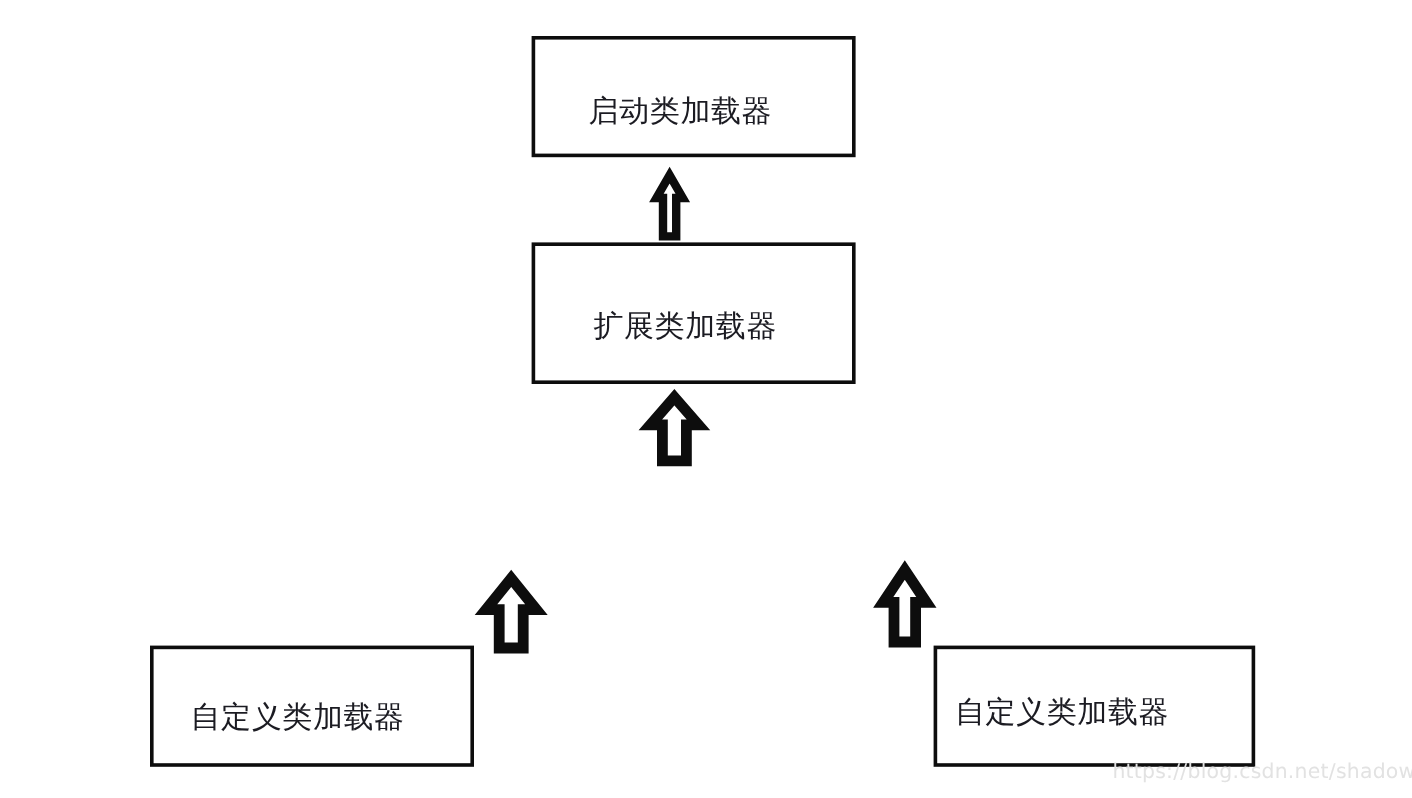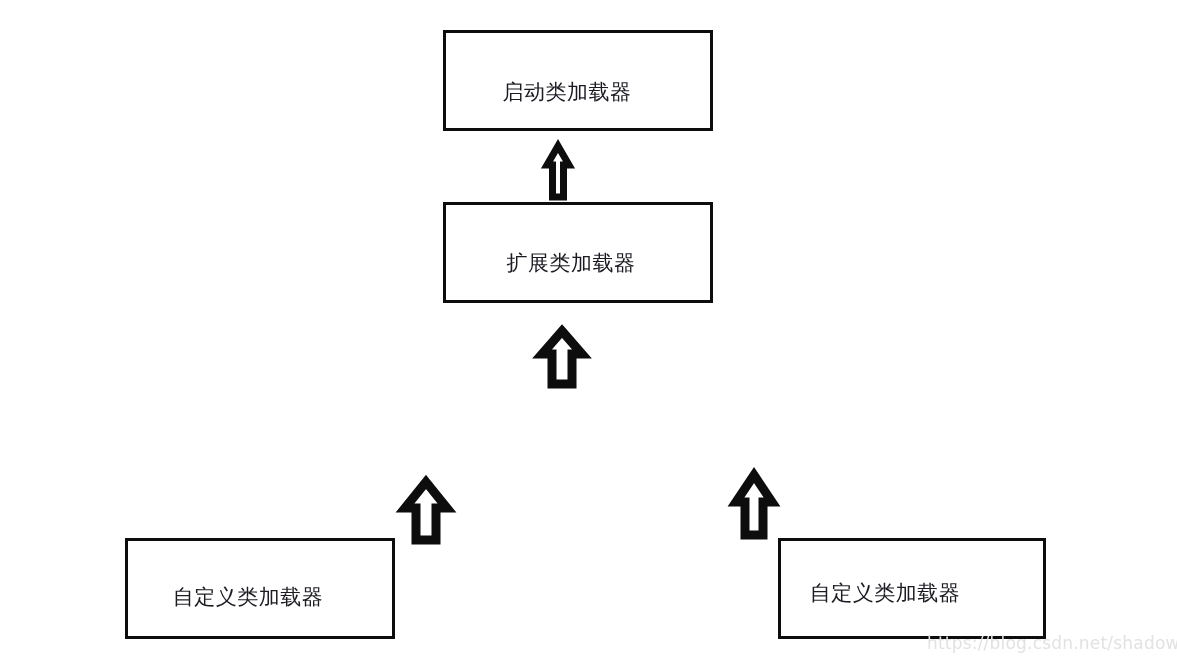--- a/index.html
+++ b/index.html
@@ -27,38 +27,38 @@
     box-sizing: border-box;
     background: #ffffff;
     border: 3px solid #0d0d0d;
     display: flex;
     align-items: center;
   }
   .node-label {
     display: block;
     width: 100%;
     text-align: center;
-    font-size: 21px;
+    font-size: 25px;
     line-height: 1.2;
     color: #1b1b22;
     letter-spacing: 0.5px;
     font-family: "DejaVu Sans", "Liberation Sans", sans-serif;
   }
 
   
   #box-bootstrap {
     left: 443px;  top: 30px;  width: 270px; height: 101px;
   }
   #box-bootstrap .node-label {
     padding-top: 24px;
     padding-right: 22px;
   }
 
   #box-extension {
-    left: 443px;  top: 202px; width: 270px; height: 101px;
+    left: 443px;  top: 202px; width: 270px; height: 118px;
   }
   #box-extension .node-label {
     padding-top: 22px;
     padding-right: 14px;
   }
 
   #box-application {
     left: 456px;  top: 390px; width: 270px; height: 101px;
   }
   #box-application .node-label {

